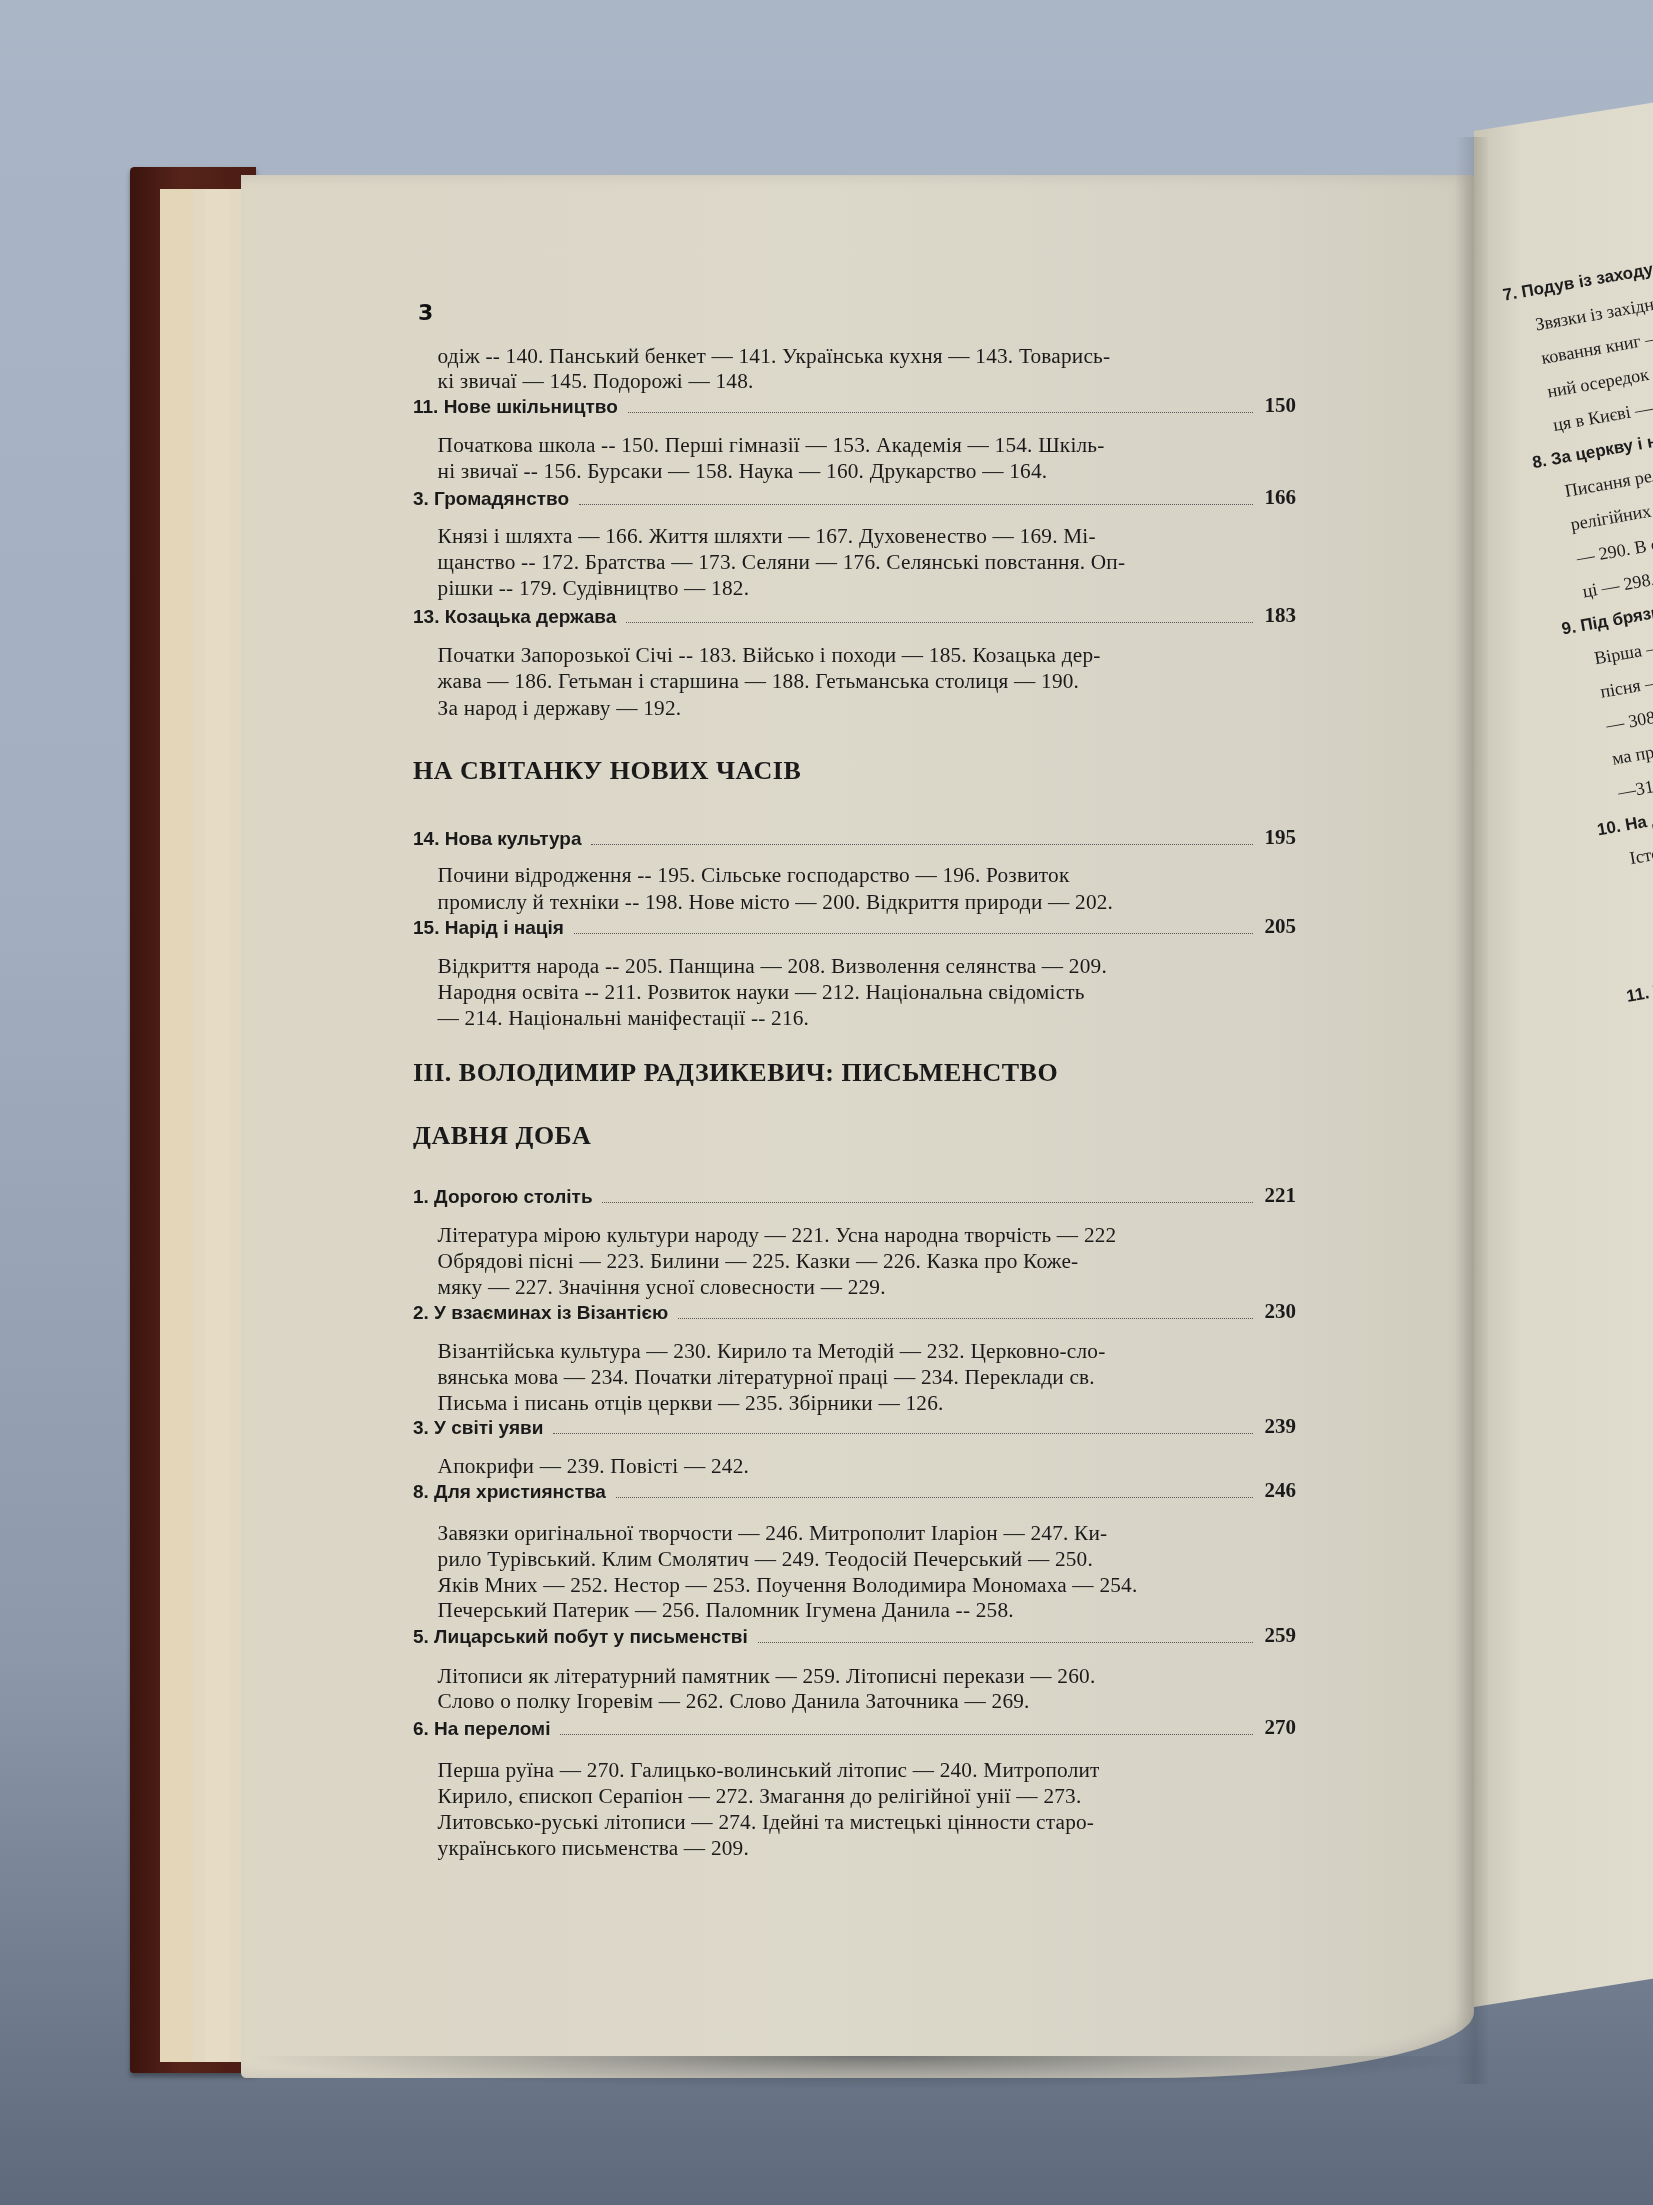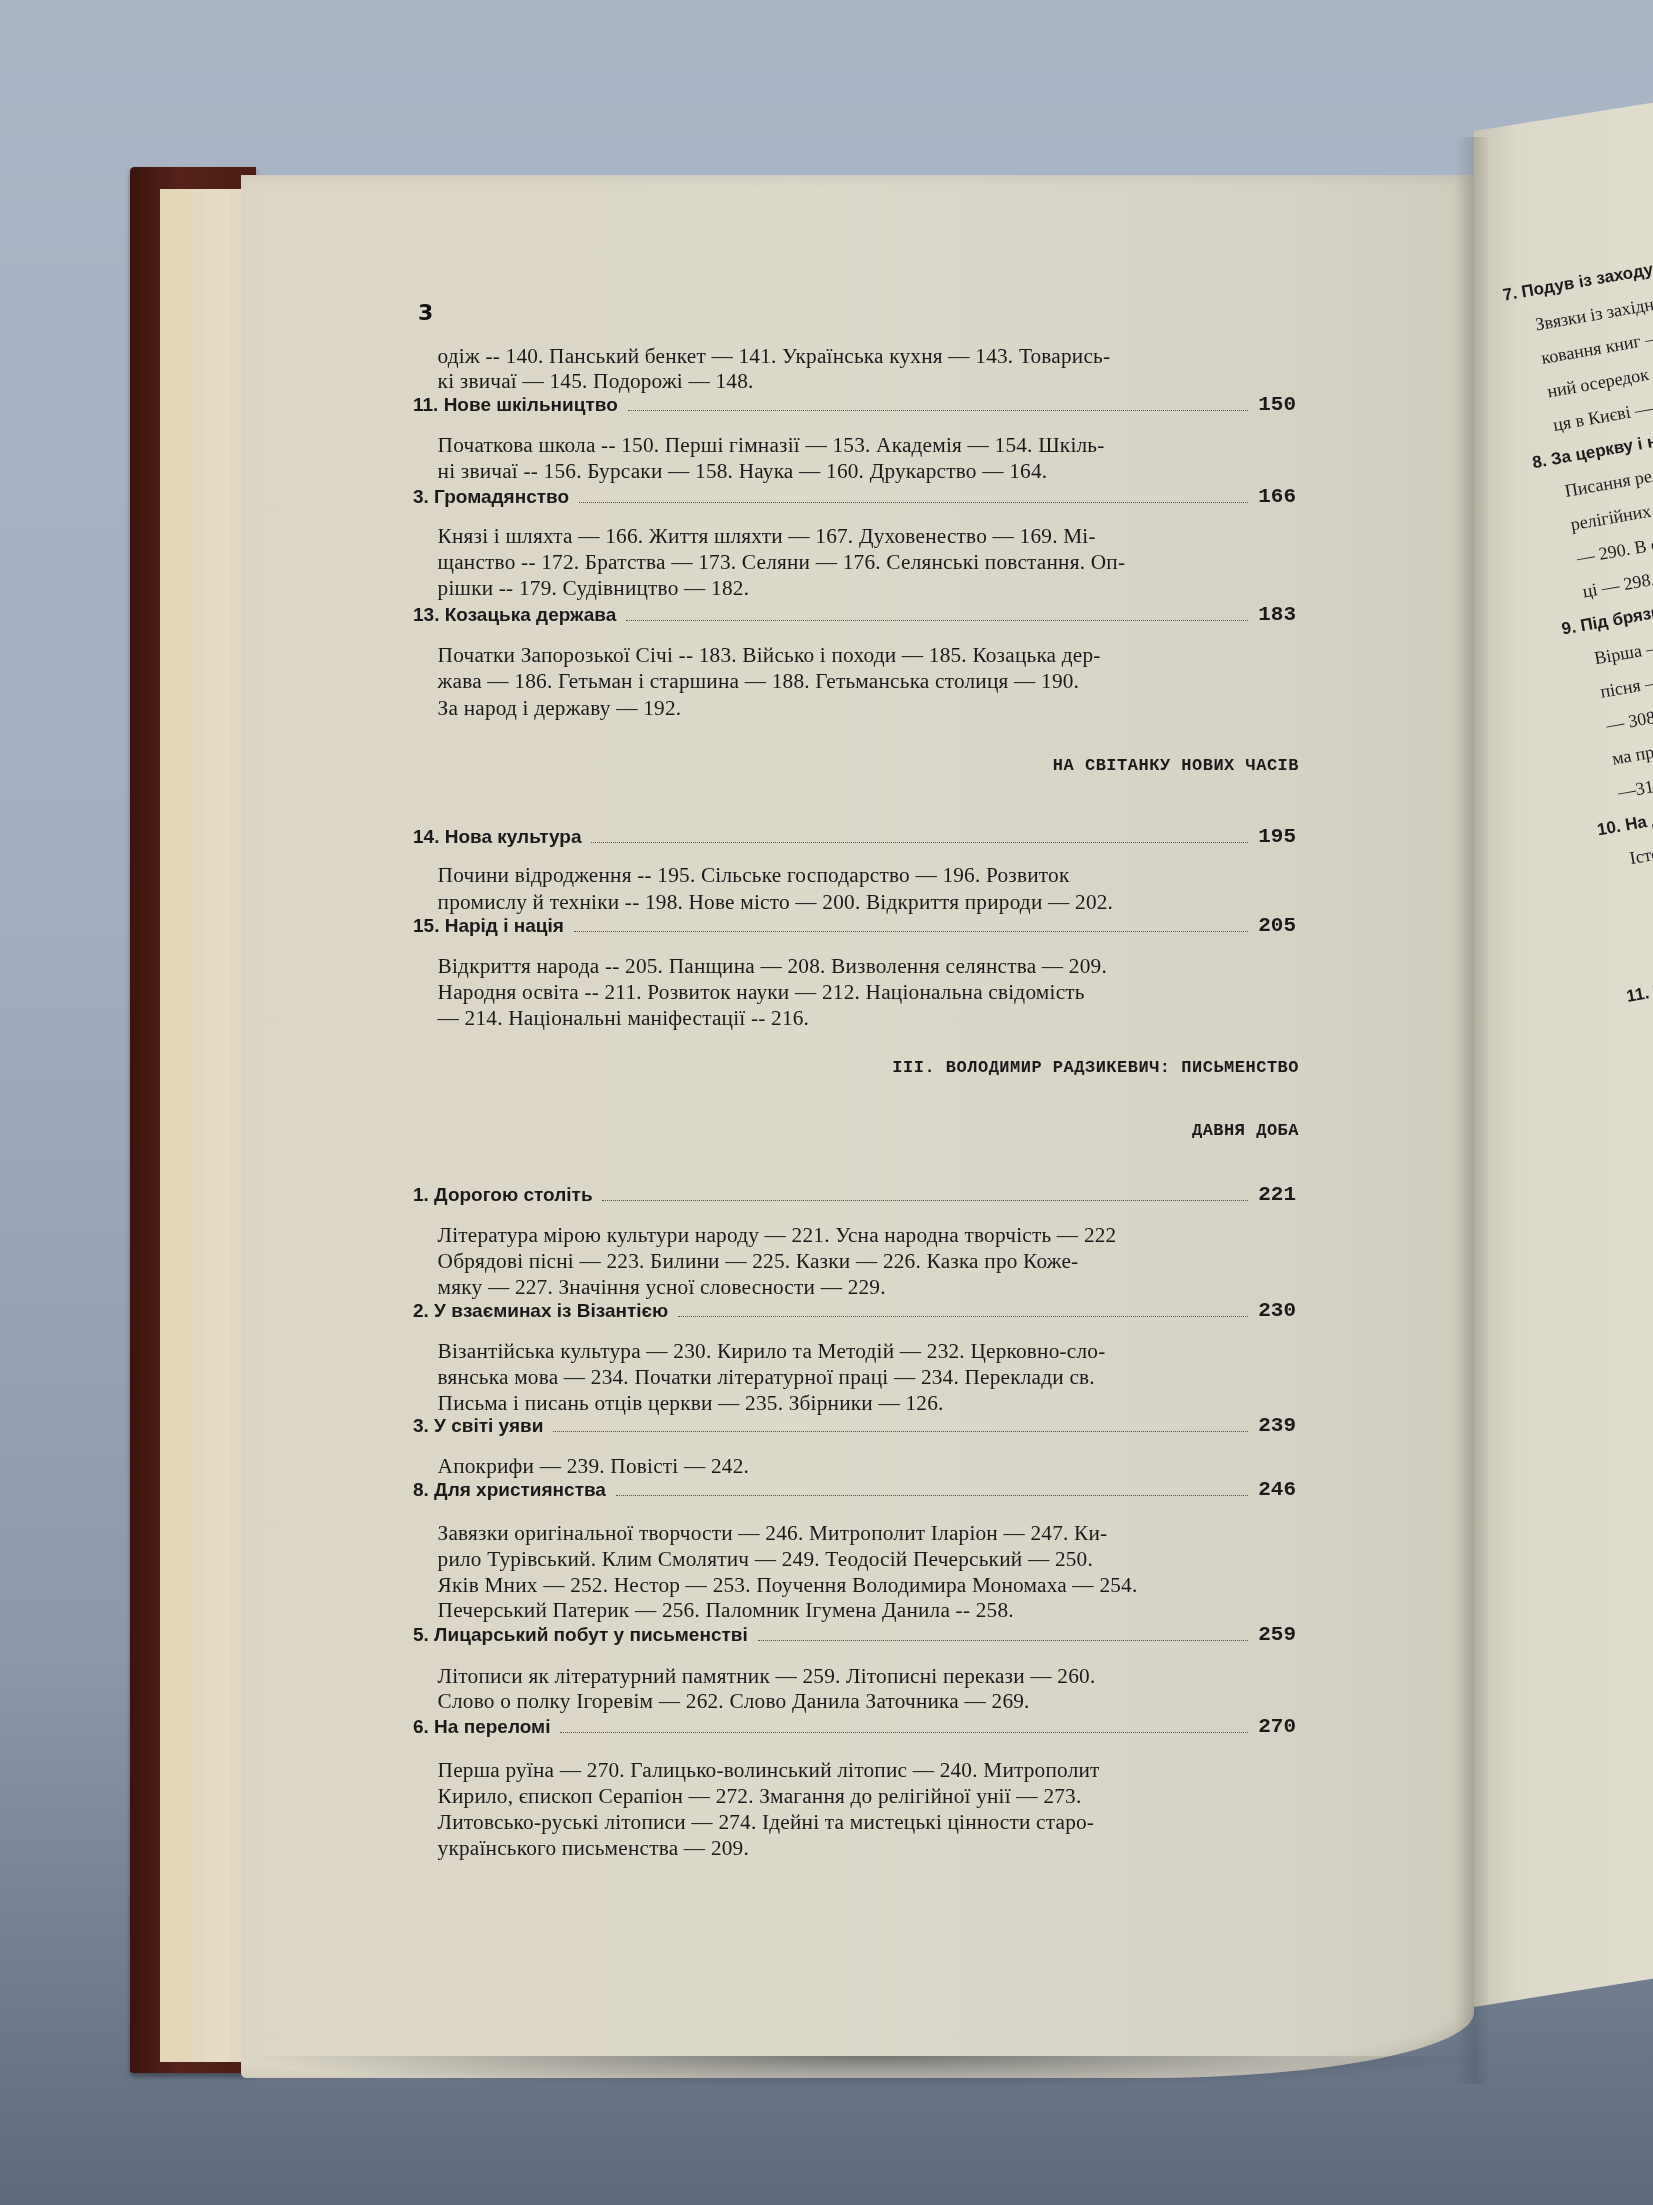--- a/index.html
+++ b/index.html
@@ -52,24 +52,24 @@
   .line { position:absolute; font-size:21.3px; line-height:26px; white-space:nowrap; letter-spacing:0.2px;margin-top:12px; }
   .desc { left:24.6px; width:861px; text-align:justify; }
   .toc-head {
     position:absolute; left:0; width:883px; display:flex; align-items:flex-end;
     font-family:"Liberation Sans", sans-serif; font-weight:bold; font-size:19px;
   }
   .toc-head .t { white-space:nowrap;text-align:center; }
   .toc-head .dots {
     flex:1; border-bottom:1.6px dotted #555; margin:0 9.8px 4.9px 9.8px; height:0;
   }
-  .toc-head .pg { font-family:Liberation Mono, monospace; font-weight:bold; font-size:21px; min-width:33px; text-align:right; }
+  .toc-head .pg { font-family:Liberation Serif, serif; font-weight:bold; font-size:21px; min-width:33px; text-align:right; }
   .section-title {
-    position:absolute; left:0; width:886px; text-align:right;
-    font-family:Liberation Mono, monospace; font-weight:bold; font-size:17px; letter-spacing:0.5px;
+    position:absolute; left:0; width:886px; text-align:left;
+    font-family:Liberation Serif, serif; font-weight:bold; font-size:26px; letter-spacing:0.5px;
   }
 
   
   .rp { position:absolute; left:1501px; top:284px; width:273px; color:#1c1c1c; font-size:18px; line-height:24px;
         transform: rotate(-10deg); transform-origin: left top; }
   .rp .rl { position:absolute; white-space:nowrap; }
   .rp .rb { font-weight:bold; font-family:"Liberation Sans", sans-serif; font-size:17px; }
 </style>
 </head>
 <body>

